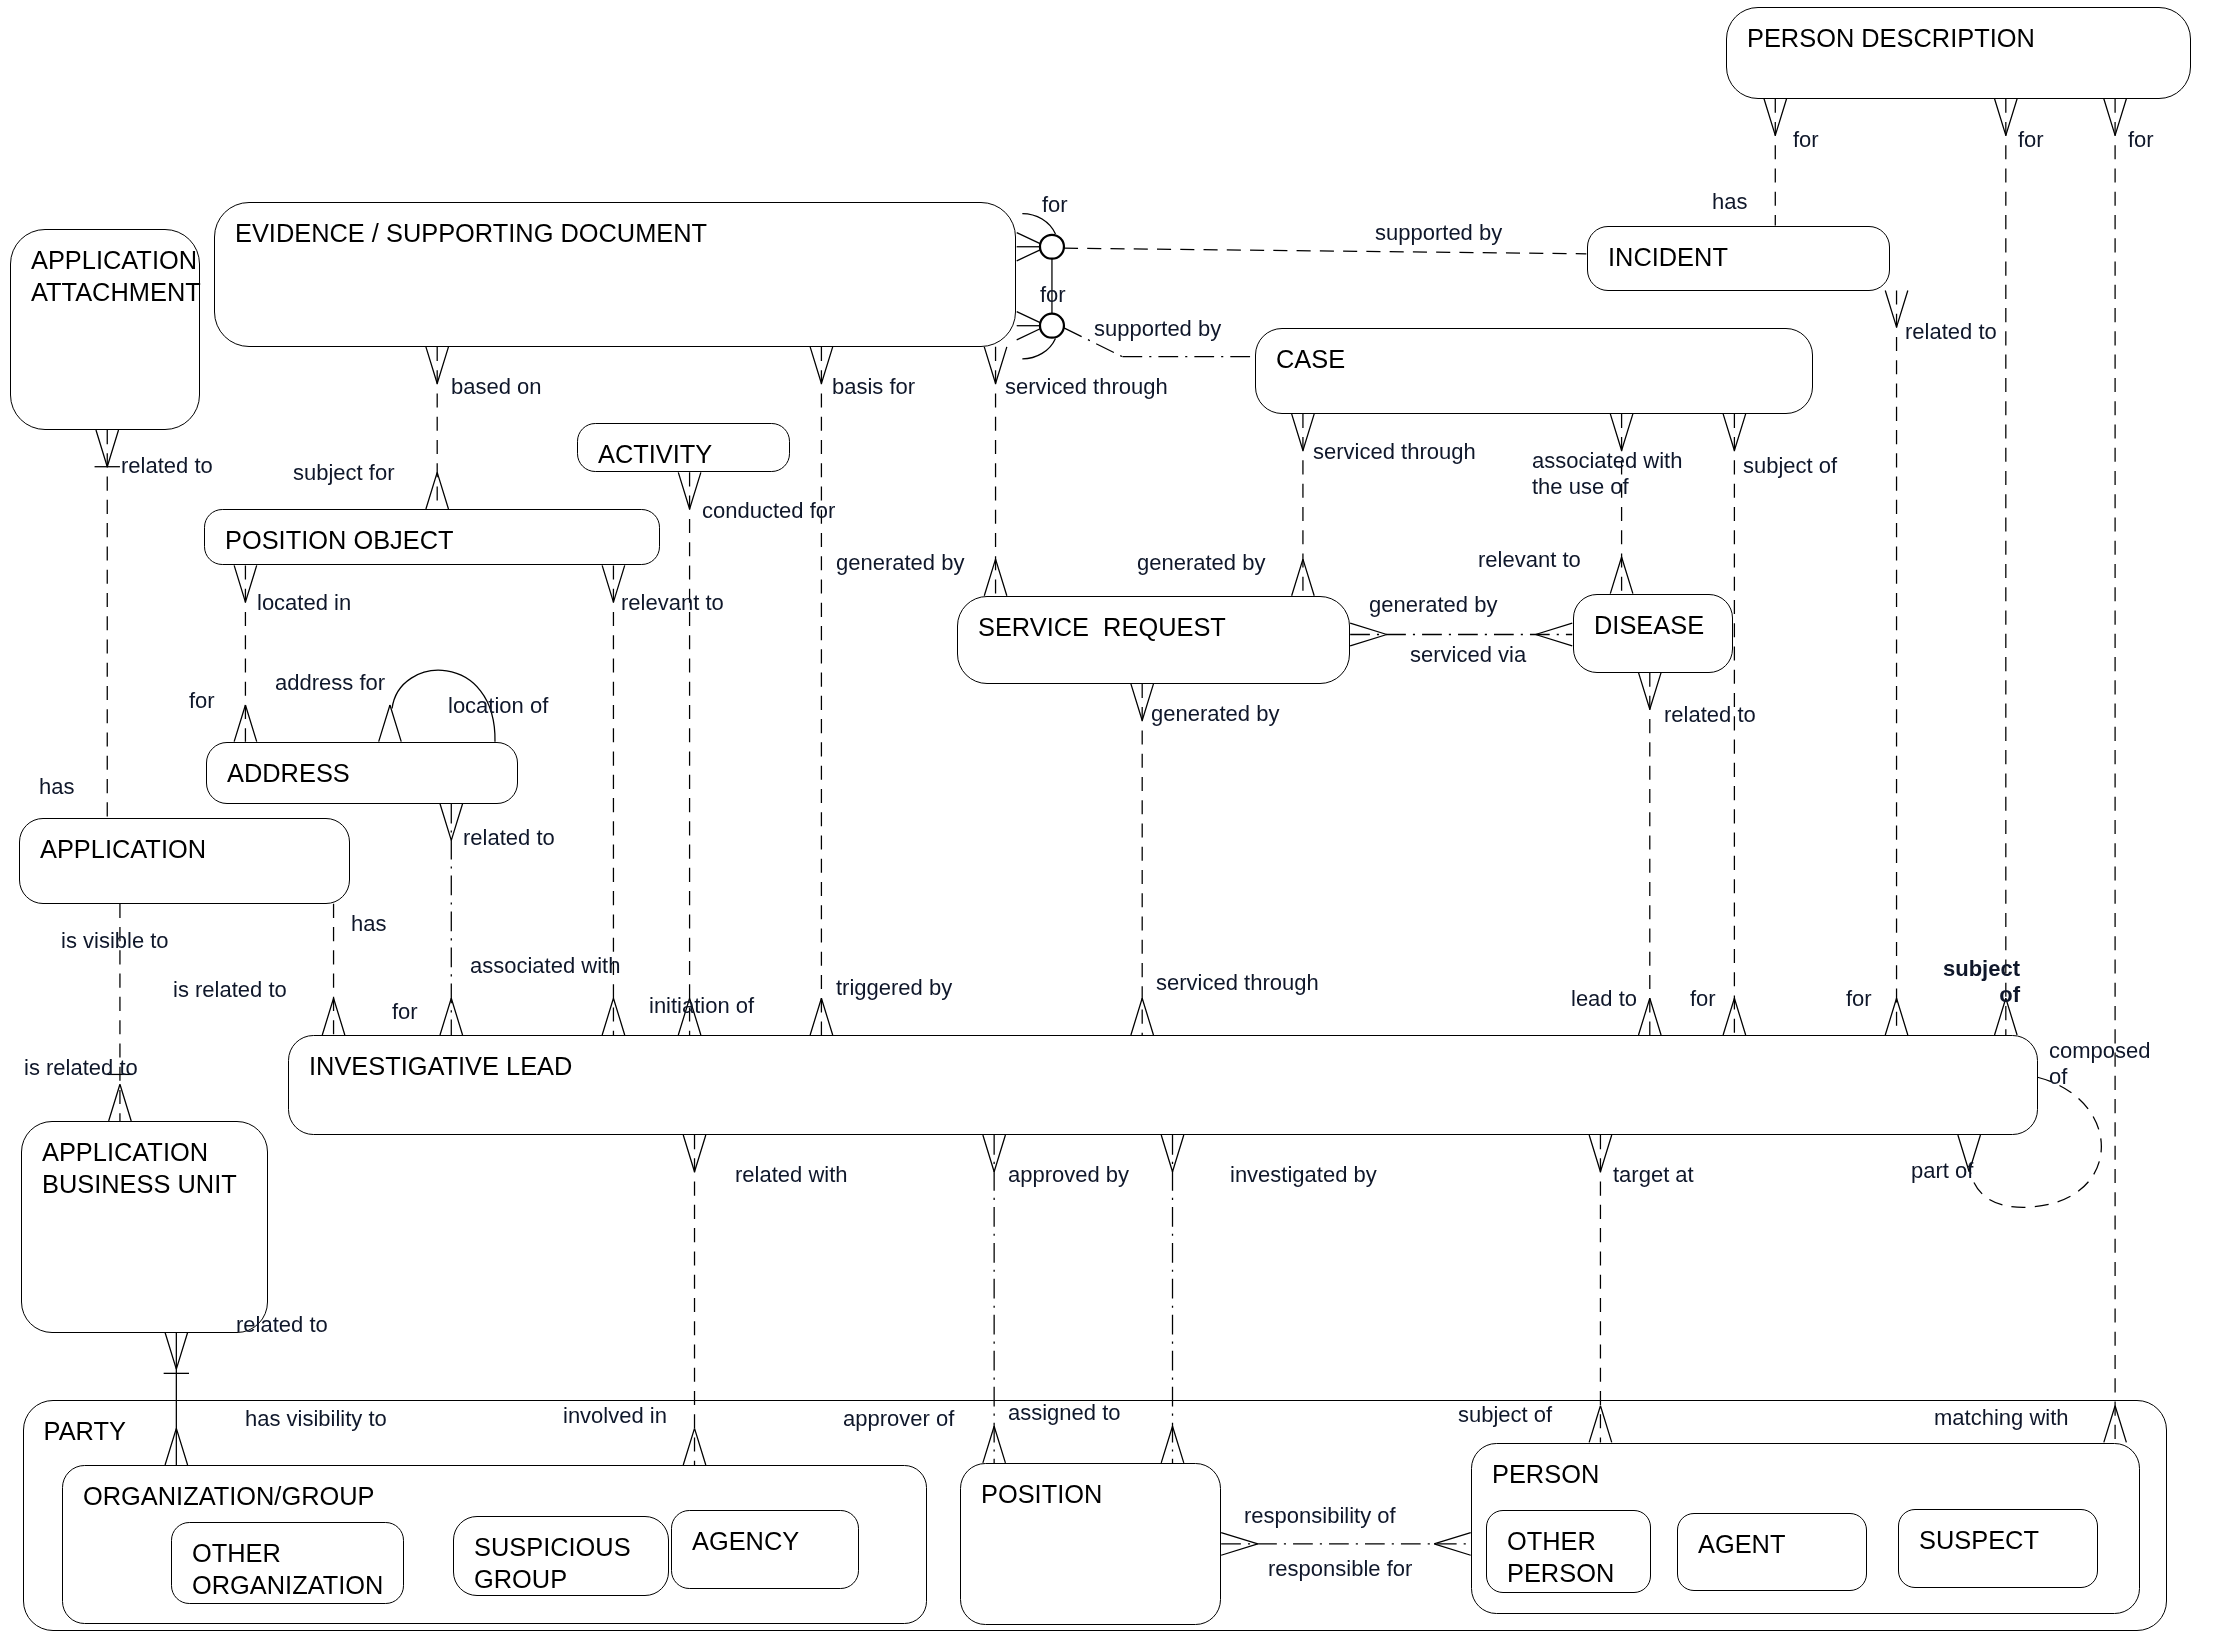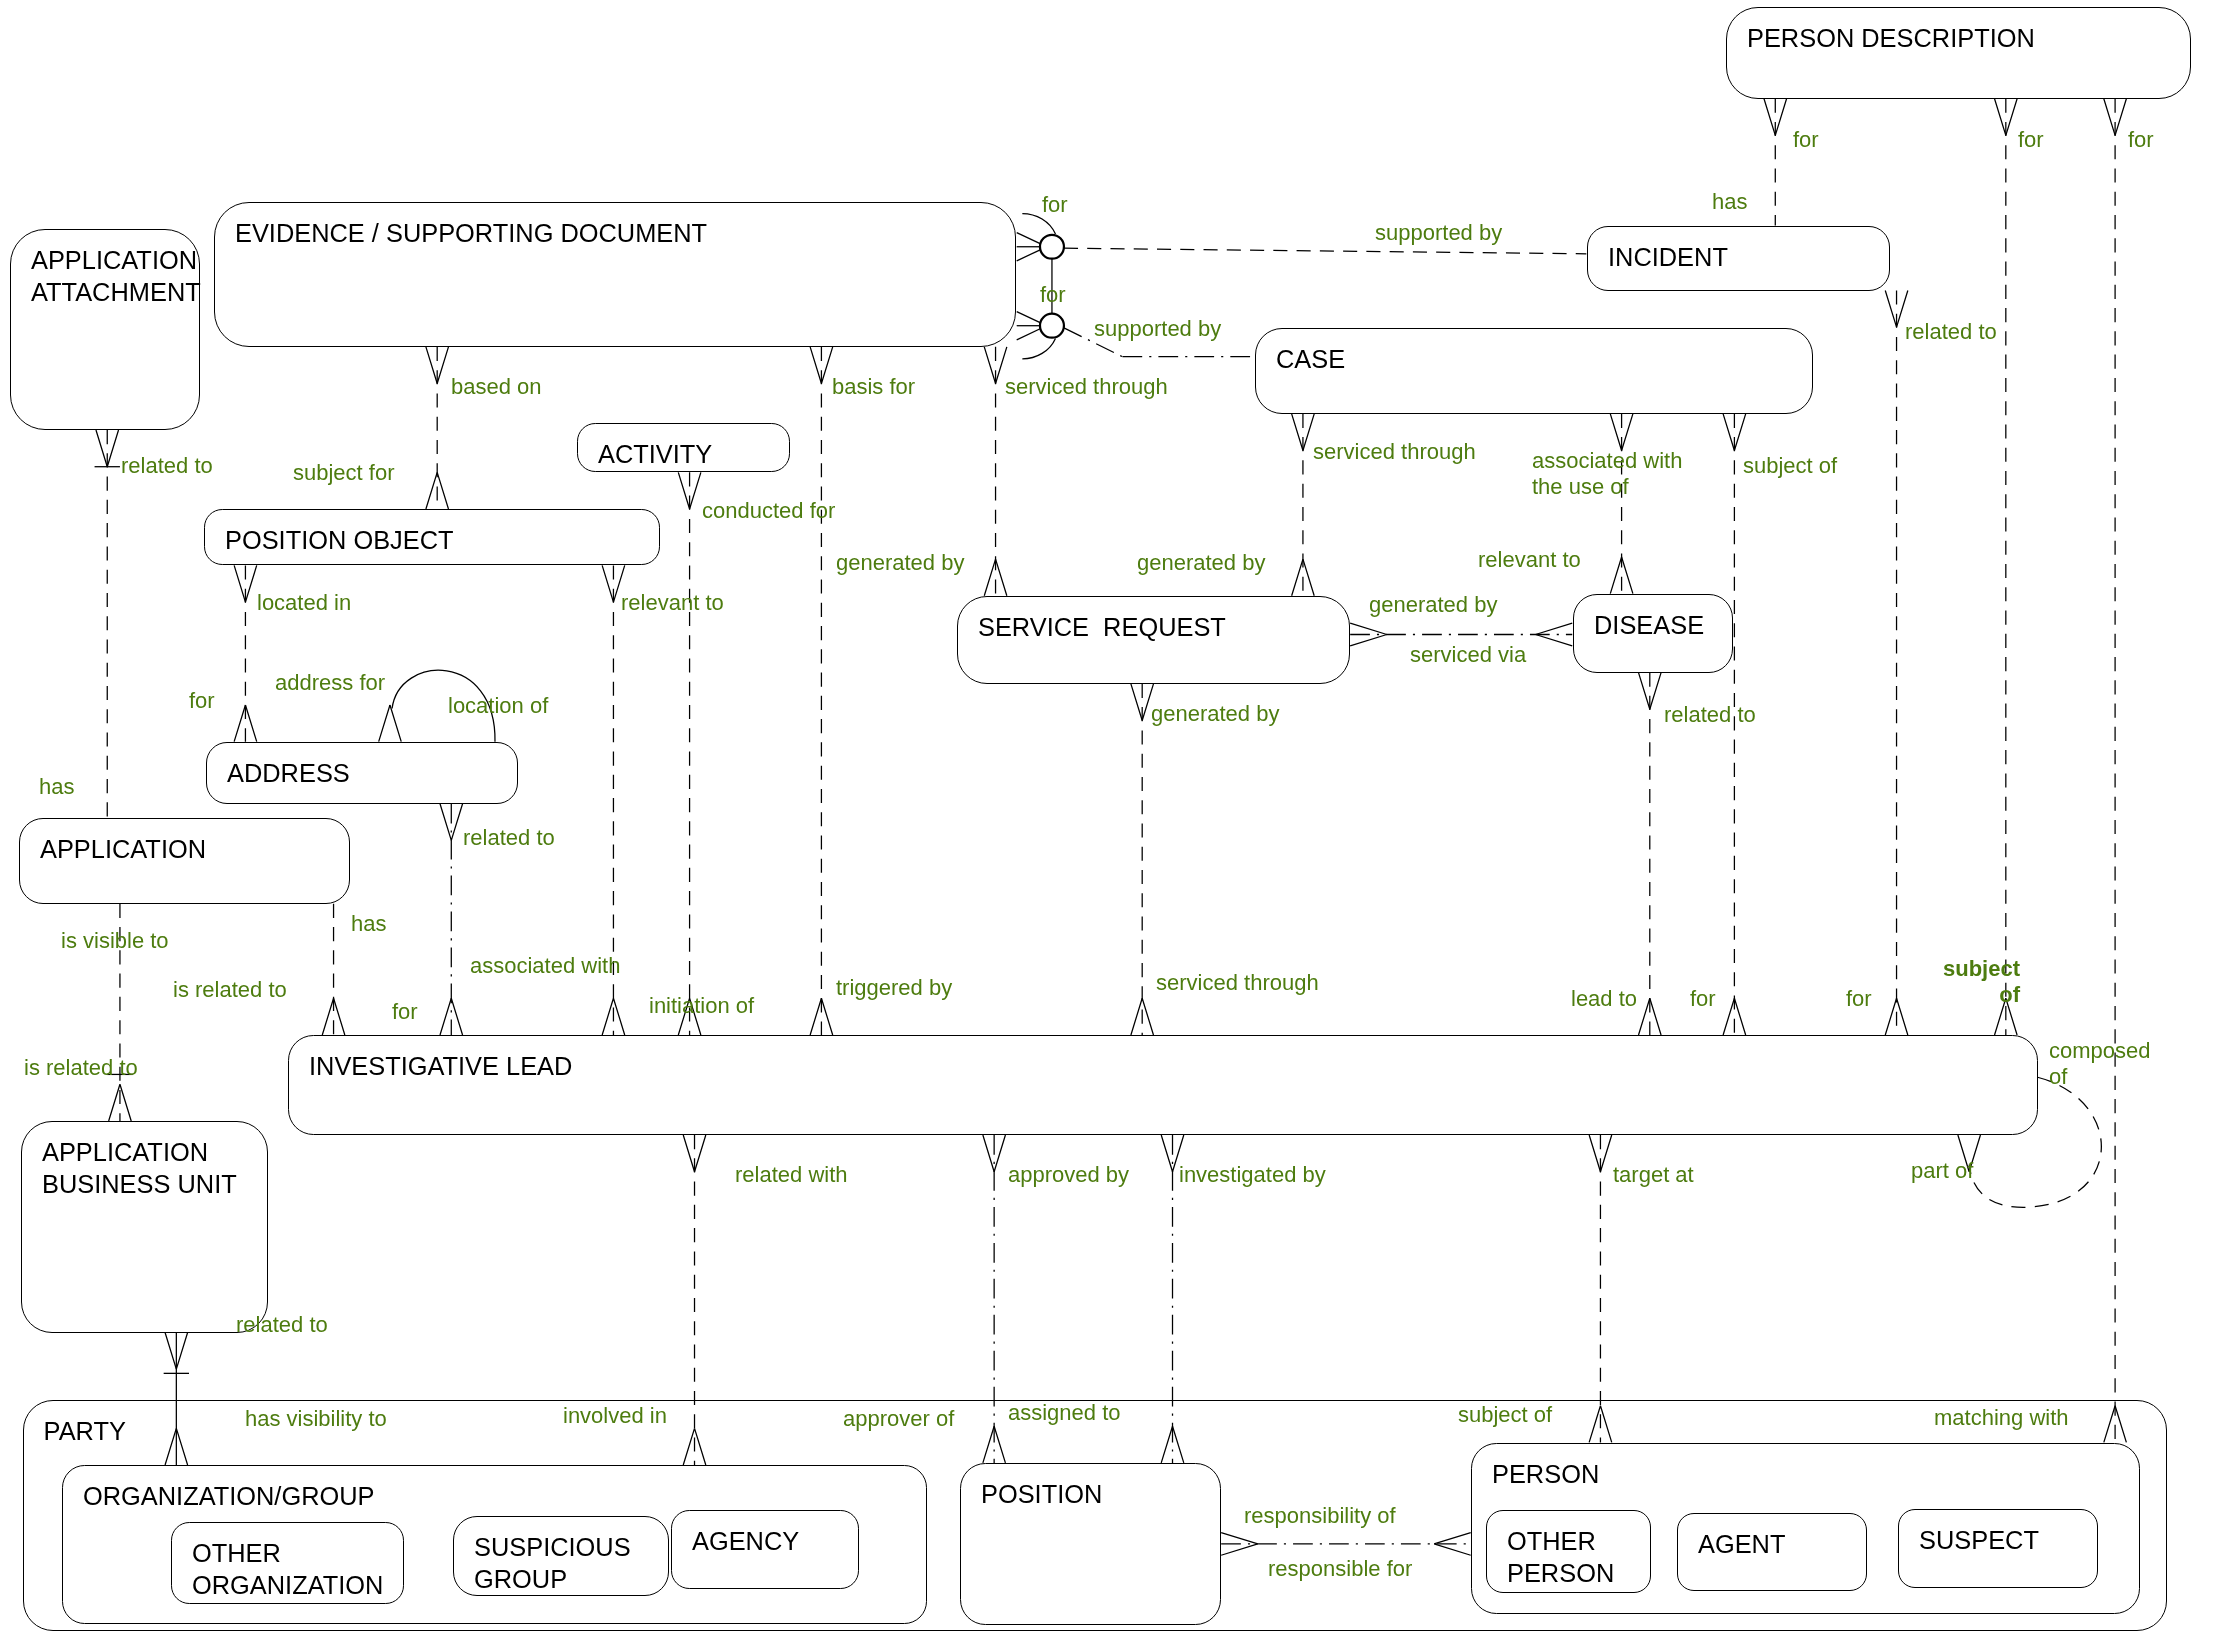--- a/index.html
+++ b/index.html
@@ -6,21 +6,21 @@
   #stage{position:relative;width:2216px;height:1649px;background:#fff;
          font-family:"Liberation Sans", sans-serif;color:#000;overflow:hidden;}
   #diagram-svg{position:absolute;left:0;top:0;z-index:1;}
   #diagram-svg line,#diagram-svg path{stroke:#000;stroke-width:1.8;fill:none;}
   #diagram-svg circle{stroke:#000;stroke-width:3.2;fill:#fff;}
   .entity{position:absolute;border:1.8px solid #000;border-radius:21px;
           background:transparent;box-sizing:border-box;z-index:2;}
   .elabel{display:block;padding:14px 20px;font-size:25.4px;line-height:32px;
           white-space:pre-wrap;color:#000;}
   .rlabel{position:absolute;font-size:22px;line-height:26px;white-space:pre-wrap;
-          z-index:3;color:#4d7c0f;}
+          z-index:3;color:#0f172a;}
   .rlabel.center{text-align:right;font-weight:bold;}
   #title-box{position:absolute;left:8.5px;top:14px;width:513px;height:106px;
              border:1.6px solid #000;box-sizing:border-box;z-index:3;
              padding:3.5px 7px;font-size:23px;line-height:29px;}
 </style>
 </head>
 <body>
 
 <div id="stage">
   <svg id="diagram-svg" width="2216" height="1649" viewBox="0 0 3143 2339">
@@ -244,21 +244,21 @@
       <div class="rlabel" style="left: 1690px; top: 986px;">for</div>
       <div class="rlabel" style="left: 1846px; top: 986px;">for</div>
       <div class="rlabel center" style="left: 1943px; top: 956px;">subject
 of</div>
       <div class="rlabel" style="left: 2049px; top: 1038px;">composed
 of</div>
       <div class="rlabel" style="left: 1911px; top: 1158px;">part of</div>
       <div class="rlabel" style="left: 24px; top: 1055px;">is related to</div>
       <div class="rlabel" style="left: 735px; top: 1162px;">related with</div>
       <div class="rlabel" style="left: 1008px; top: 1162px;">approved by</div>
-      <div class="rlabel" style="left: 1179px; top: 1162px;">investigated by</div>
+      <div class="rlabel" style="left: 1230px; top: 1162px;">investigated by</div>
       <div class="rlabel" style="left: 1613px; top: 1162px;">target at</div>
       <div class="rlabel" style="left: 236px; top: 1312px;">related to</div>
       <div class="rlabel" style="left: 245px; top: 1406px;">has visibility to</div>
       <div class="rlabel" style="left: 563px; top: 1403px;">involved in</div>
       <div class="rlabel" style="left: 843px; top: 1406px;">approver of</div>
       <div class="rlabel" style="left: 1008px; top: 1400px;">assigned to</div>
       <div class="rlabel" style="left: 1458px; top: 1402px;">subject of</div>
       <div class="rlabel" style="left: 1934px; top: 1405px;">matching with</div>
       <div class="rlabel" style="left: 1244px; top: 1503px;">responsibility of</div>
       <div class="rlabel" style="left: 1268px; top: 1556px;">responsible for</div>

